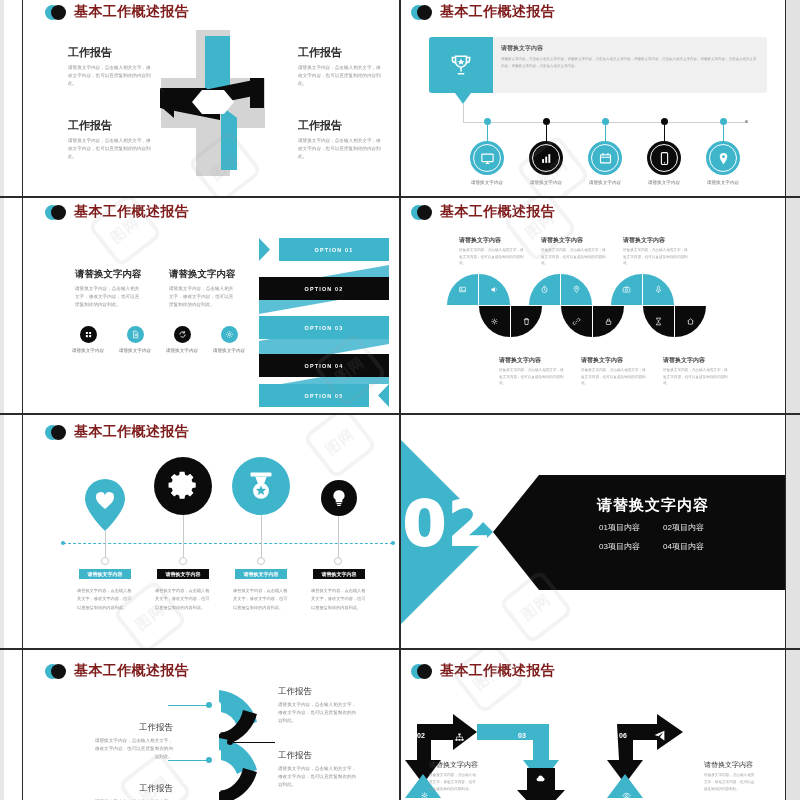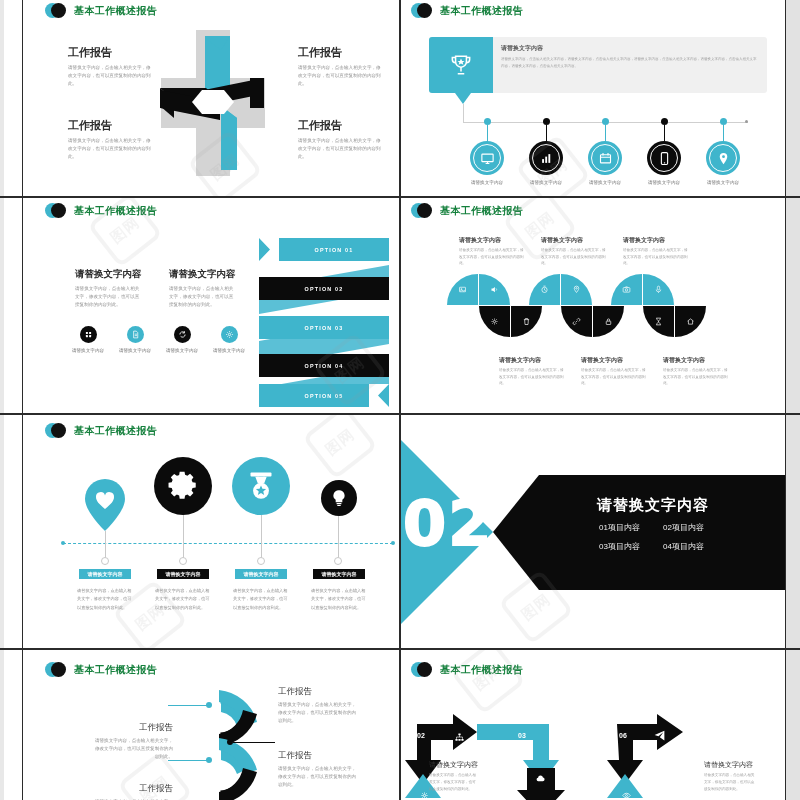--- a/index.html
+++ b/index.html
@@ -22,21 +22,21 @@
   .edge-right { position:absolute; right:14px; top:0; width:1.5px; height:800px; background:#2b2b2b; }
   .edge-right2 { position:absolute; right:0px; top:0; width:14px; height:800px; background:#e2e2e2; }
 
   .slide { position:absolute; overflow:hidden; background:#fff; }
 
   
   .hdr { position:absolute; display:flex; align-items:center; gap:7px; }
   .hdr .logo { position:relative; width:22px; height:15px; }
   .hdr .logo .c1 { position:absolute; left:0; top:0; width:15px; height:15px; border-radius:50%; background:#3fb5cc; }
   .hdr .logo .c2 { position:absolute; left:6px; top:0; width:15px; height:15px; border-radius:50%; background:#111; }
-  .hdr .htxt { font-family:Liberation Sans, sans-serif; font-weight:bold; font-size:10px; color:#15803d; letter-spacing:.4px; white-space:nowrap; }
+  .hdr .htxt { font-family:Liberation Sans, sans-serif; font-weight:bold; font-size:14px; color:#7f1d1d; letter-spacing:.4px; white-space:nowrap; }
 
   .h3 { font-size:11px; font-weight:bold; color:#2d2d2d; }
   .body-txt { font-size:4.6px; line-height:1.75; color:#8d8d8d; }
 
   
   .pw { position:absolute; }
   .pw .grey { position:absolute; background:#d4d4d4; }
   .pw-label { position:absolute; }
   .pw-label .h3 { margin-bottom:4px; }
 

